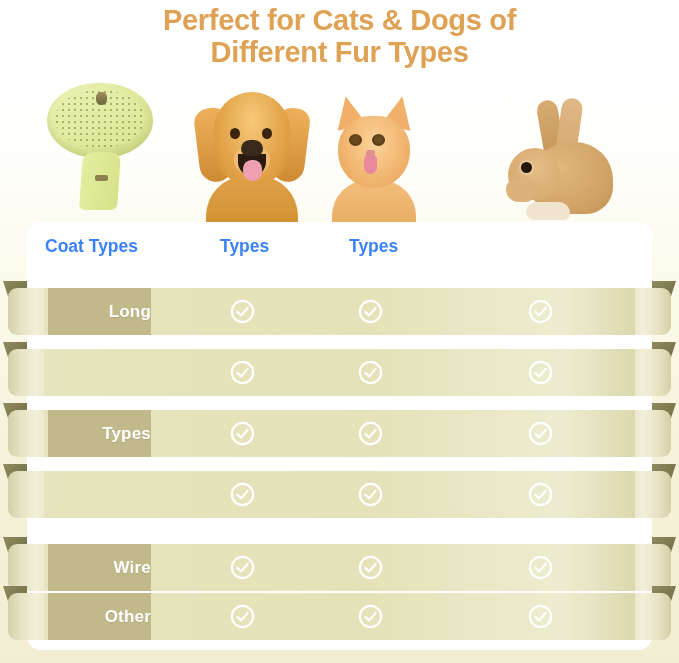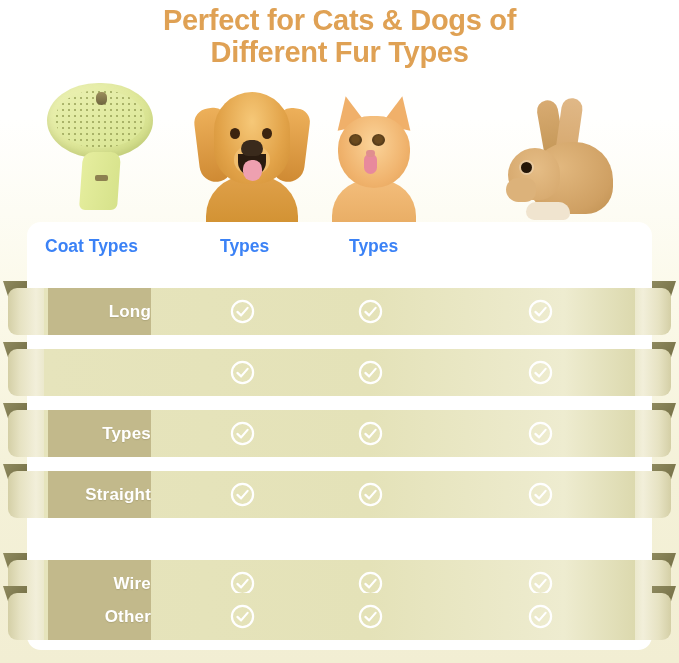--- a/index.html
+++ b/index.html
@@ -364,43 +364,40 @@
           <path d="M7.4 12.9 L11.1 16.4 L17.6 8.9" fill="none" stroke="#ffffff" stroke-width="2.2" stroke-linecap="round" stroke-linejoin="round"></path>
         </svg>
       </div>
     </div>
     <div class="row" style="top: 471px;">
       <div class="rb-fold"></div>
       <div class="rb-fold r"></div>
       <div class="rb-end l"></div>
       <div class="rb-end r"></div>
       <div class="rb-body"></div>
-      <div class="rb-label">
-        <span>Straight</span>
-      </div>
-      <div class="chk c1">
-        <svg width="25" height="25" viewBox="0 0 25 25">
-          <circle cx="12.5" cy="12.5" r="10.6" fill="none" stroke="#ffffff" stroke-width="2.2"></circle>
-          <path d="M7.4 12.9 L11.1 16.4 L17.6 8.9" fill="none" stroke="#ffffff" stroke-width="2.2" stroke-linecap="round" stroke-linejoin="round"></path>
-        </svg>
-      </div>
-      <div class="chk c2">
-        <svg width="25" height="25" viewBox="0 0 25 25">
-          <circle cx="12.5" cy="12.5" r="10.6" fill="none" stroke="#ffffff" stroke-width="2.2"></circle>
-          <path d="M7.4 12.9 L11.1 16.4 L17.6 8.9" fill="none" stroke="#ffffff" stroke-width="2.2" stroke-linecap="round" stroke-linejoin="round"></path>
-        </svg>
-      </div>
-      <div class="chk c3">
-        <svg width="25" height="25" viewBox="0 0 25 25">
-          <circle cx="12.5" cy="12.5" r="10.6" fill="none" stroke="#ffffff" stroke-width="2.2"></circle>
-          <path d="M7.4 12.9 L11.1 16.4 L17.6 8.9" fill="none" stroke="#ffffff" stroke-width="2.2" stroke-linecap="round" stroke-linejoin="round"></path>
-        </svg>
-      </div>
-    </div>
-    <div class="row" style="top: 560px;">
+      <div class="chk c1">
+        <svg width="25" height="25" viewBox="0 0 25 25">
+          <circle cx="12.5" cy="12.5" r="10.6" fill="none" stroke="#ffffff" stroke-width="2.2"></circle>
+          <path d="M7.4 12.9 L11.1 16.4 L17.6 8.9" fill="none" stroke="#ffffff" stroke-width="2.2" stroke-linecap="round" stroke-linejoin="round"></path>
+        </svg>
+      </div>
+      <div class="chk c2">
+        <svg width="25" height="25" viewBox="0 0 25 25">
+          <circle cx="12.5" cy="12.5" r="10.6" fill="none" stroke="#ffffff" stroke-width="2.2"></circle>
+          <path d="M7.4 12.9 L11.1 16.4 L17.6 8.9" fill="none" stroke="#ffffff" stroke-width="2.2" stroke-linecap="round" stroke-linejoin="round"></path>
+        </svg>
+      </div>
+      <div class="chk c3">
+        <svg width="25" height="25" viewBox="0 0 25 25">
+          <circle cx="12.5" cy="12.5" r="10.6" fill="none" stroke="#ffffff" stroke-width="2.2"></circle>
+          <path d="M7.4 12.9 L11.1 16.4 L17.6 8.9" fill="none" stroke="#ffffff" stroke-width="2.2" stroke-linecap="round" stroke-linejoin="round"></path>
+        </svg>
+      </div>
+    </div>
+    <div class="row" style="top: 544px;">
       <div class="rb-fold"></div>
       <div class="rb-fold r"></div>
       <div class="rb-end l"></div>
       <div class="rb-end r"></div>
       <div class="rb-body"></div>
       <div class="rb-label">
         <span>Wire</span>
       </div>
       <div class="chk c1">
         <svg width="25" height="25" viewBox="0 0 25 25">

